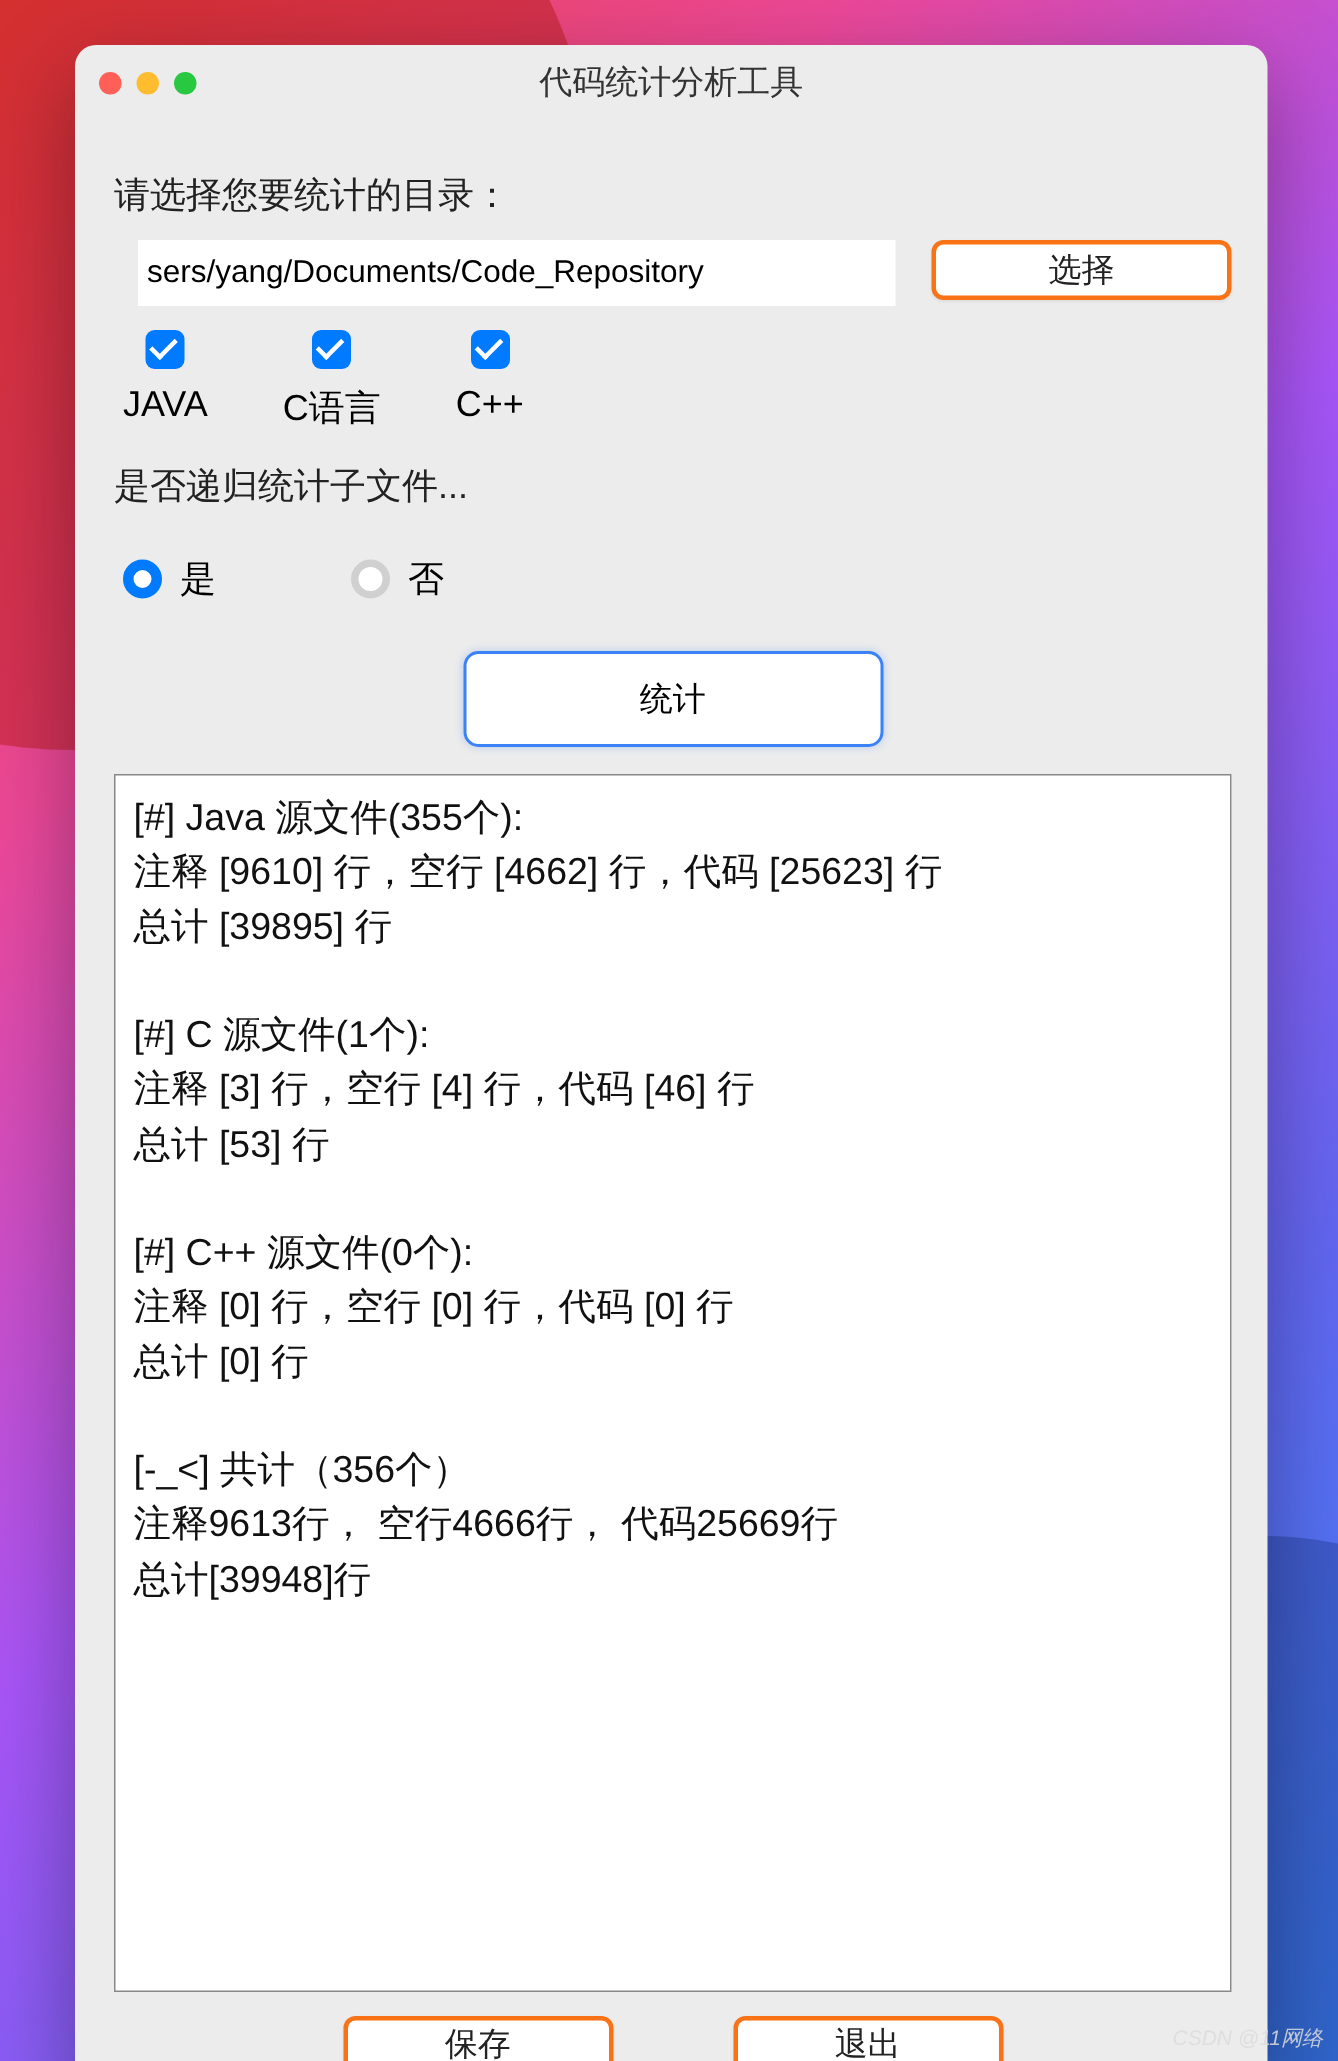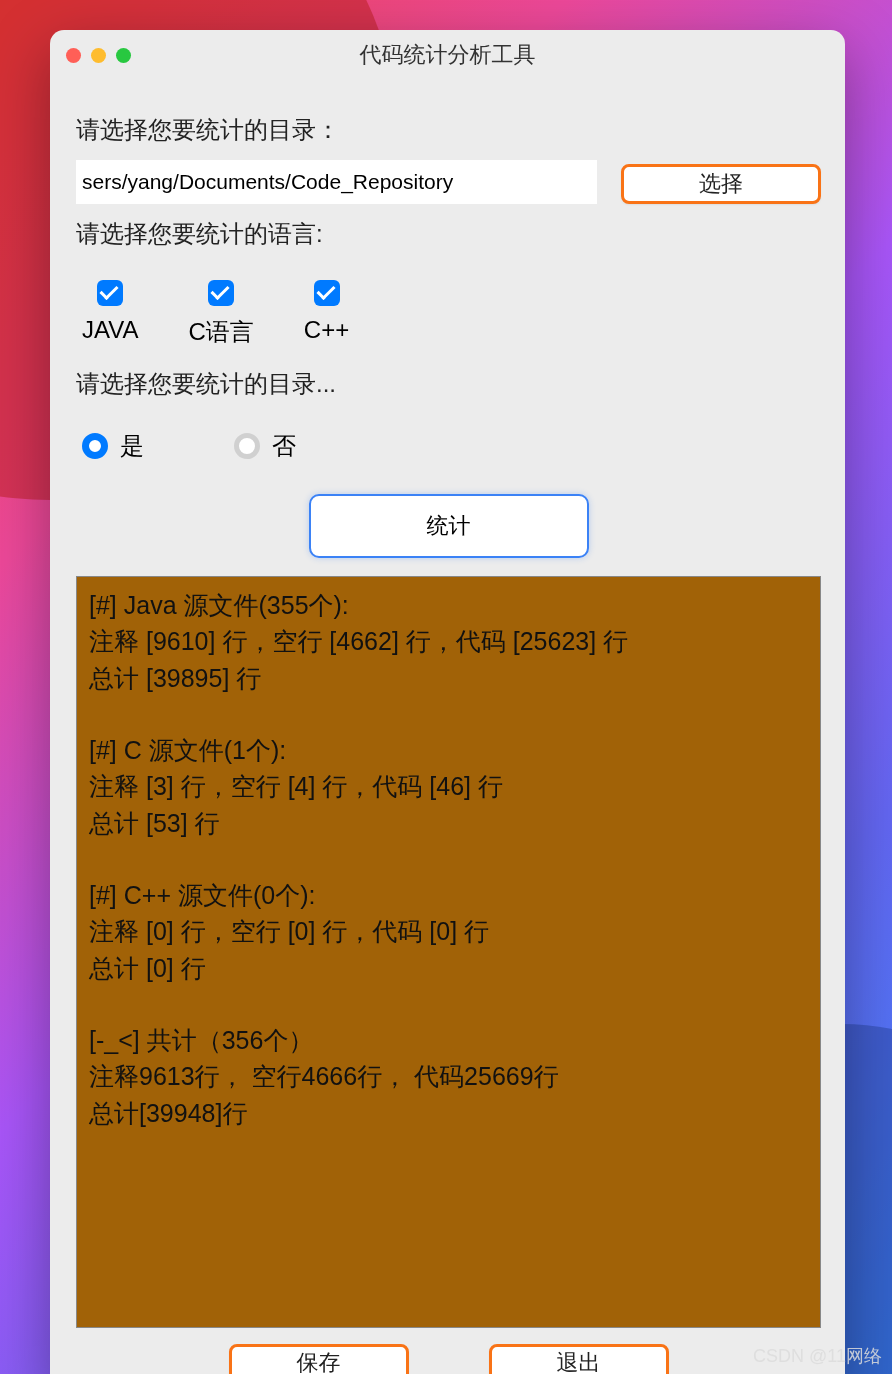--- a/index.html
+++ b/index.html
@@ -32,21 +32,21 @@
       align-items: center;
       padding: 0 16px;
       position: relative;
     }
     .traffic { display:flex; gap:10px; }
     .dot { width:15px; height:15px; border-radius:50%; }
     .dot.red { background:#ff5f57; } .dot.yellow { background:#febc2e; } .dot.green { background:#28c840; }
     .title { position:absolute; left:0; right:0; text-align:center; font-size:22px; color:#333; }
     .content { padding: 20px 24px 12px 26px; display:flex; flex-direction:column; flex:1; }
     .label { font-size:24px; color:#222; margin: 14px 0 14px 0; }
-    .row { display:flex; align-items:flex-end; gap:24px; }
+    .row { display:flex; align-items:flex-start; gap:24px;margin-left:16px; }
     .path-input {
       flex:1; height:44px; background:#fff; border:none; font-size:21px; padding:0 6px;
     }
     .btn {
       height:40px; min-width:200px; background:#fff; border:3px solid #f97316; border-radius:8px;
       font-size:22px; color:#222; cursor:pointer; display:inline-flex; align-items:center; justify-content:center;
       box-shadow: 0 1px 2px rgba(0,0,0,0.06);
     }
     .checks { display:flex; gap:50px; margin: 16px 0 6px 6px; }
     .check { display:flex; align-items:center; gap:10px; font-size:24px;flex-direction:column; }
@@ -63,26 +63,26 @@
       width:26px; height:26px; border-radius:50%; border:5px solid #d0d0d0; background:#fff; flex-shrink:0;
     }
     .radio-btn.selected { border:7px solid #007aff; }
     .center-row { display:flex; justify-content:center; margin:22px 0 18px 0; }
     .btn-primary {
       width:280px; height:64px; background:#fff; border:2.5px solid #3b82f6; border-radius:10px;
       font-size:22px; box-shadow: 0 0 6px rgba(59,130,246,0.3);
       display:flex; align-items:center; justify-content:center; cursor:pointer;
     }
     .output {
-      flex:1; background:#a16207; border:1px solid #888; padding:10px 12px; font-size:25px;
+      flex:1; background:#ffffff; border:1px solid #888; padding:10px 12px; font-size:25px;
       color:#111; white-space:pre-line; line-height:1.45; overflow:auto;
     }
     .bottom { display:flex; justify-content:center; gap:80px; margin-top:16px; }
     .btn-small { min-width:180px; height:38px; font-size:22px; }
-    .watermark { position:absolute; right:10px; bottom:6px; font-size:18px; color:rgba(220,220,220,0.85); }
+    .watermark { position:absolute; right:10px; bottom:6px; font-size:14px; color:rgba(220,220,220,0.85);font-style:italic; }
   </style>
 </head>
 <body>
 <div class="bg-shape1"></div>
 <div class="bg-shape2"></div>
 
 <div class="window">
   <div class="titlebar">
     <div class="traffic">
       <div class="dot red"></div>
@@ -92,37 +92,36 @@
     <div class="title">代码统计分析工具</div>
   </div>
 
   <div class="content">
     <div class="label">请选择您要统计的目录：</div>
     <div class="row">
       <input class="path-input" value="sers/yang/Documents/Code_Repository" style="">
       <button class="btn">选择</button>
     </div>
 
-    <div class="label">请选择您要统计的语言:</div>
     <div class="checks">
       <div class="check">
         <div class="checkbox"></div>
         <span>JAVA</span>
       </div>
       <div class="check">
         <div class="checkbox"></div>
         <span>C语言</span>
       </div>
       <div class="check">
         <div class="checkbox"></div>
         <span>C++</span>
       </div>
     </div>
 
-    <div class="label">请选择您要统计的目录...</div>
+    <div class="label">是否递归统计子文件...</div>
     <div class="radios">
       <div class="radio">
         <div class="radio-btn selected"></div>
         <span>是</span>
       </div>
       <div class="radio">
         <div class="radio-btn"></div>
         <span>否</span>
       </div>
     </div>

